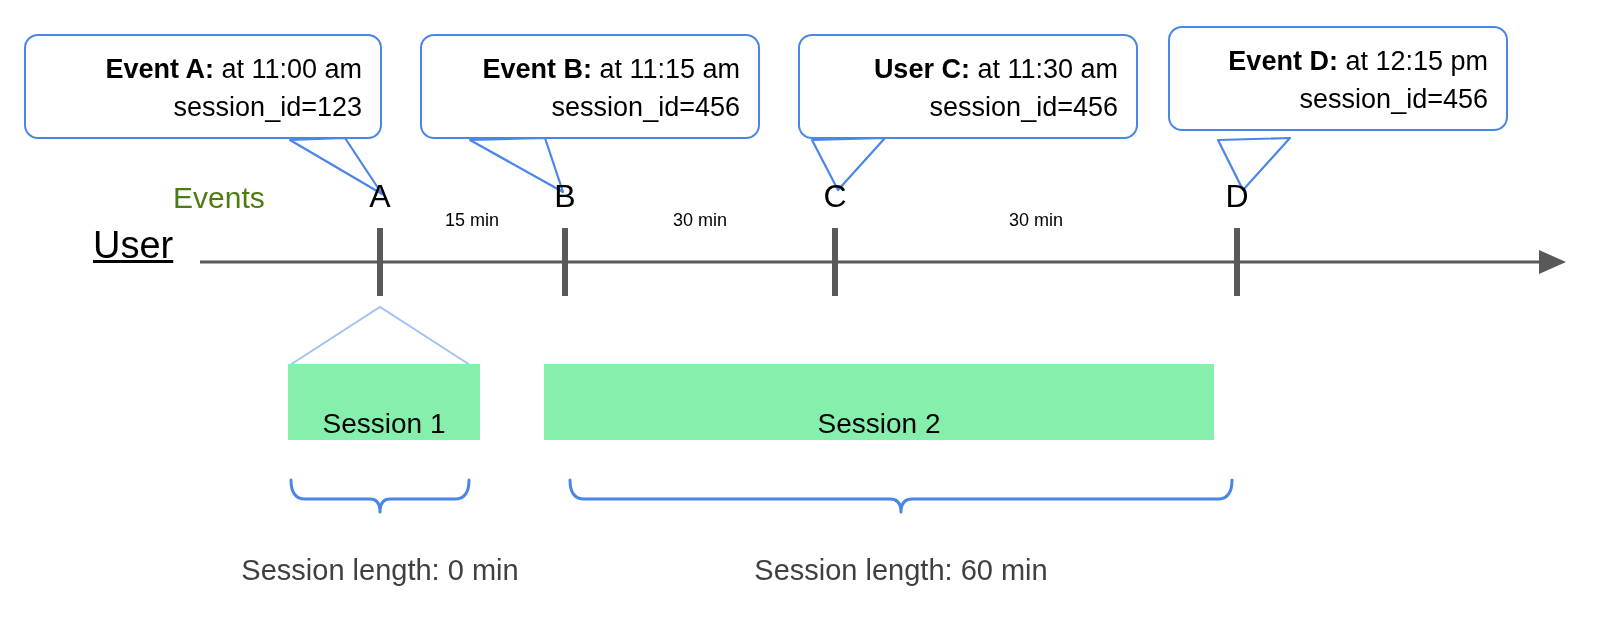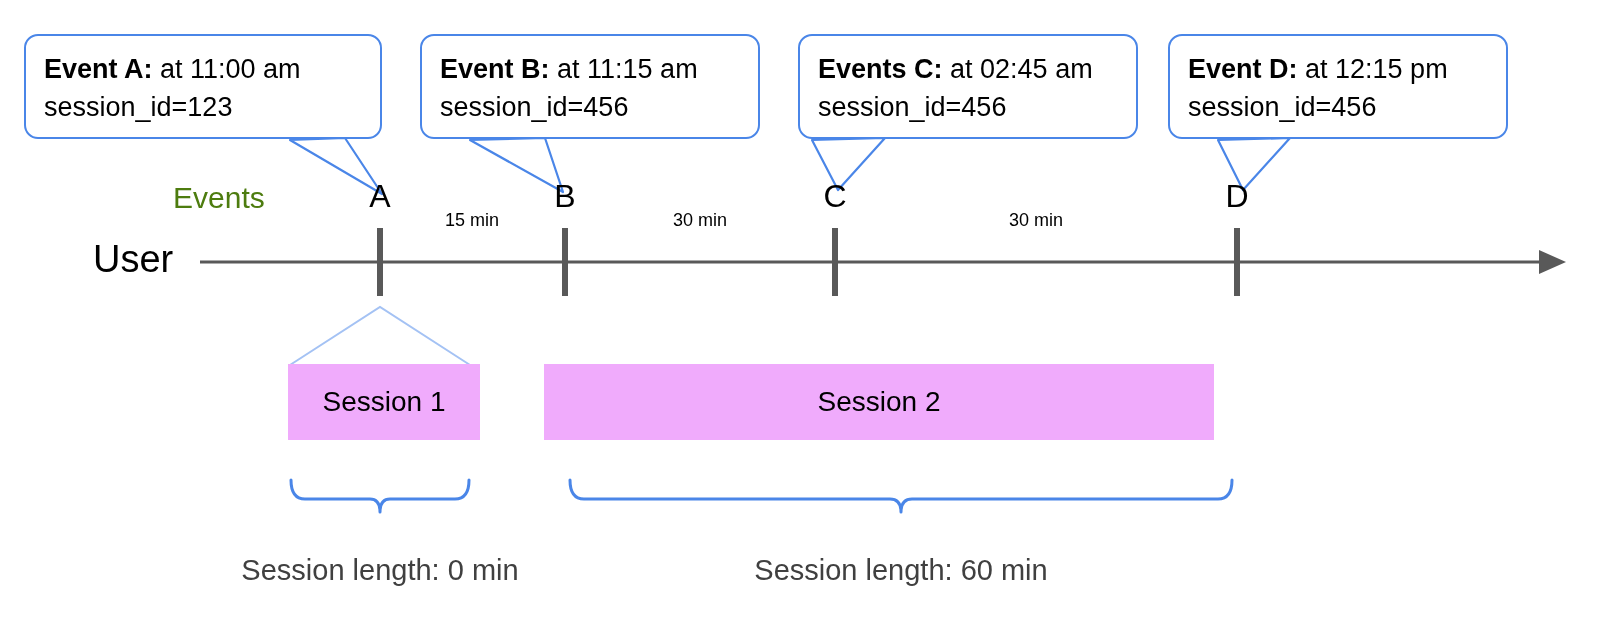--- a/index.html
+++ b/index.html
@@ -33,20 +33,21 @@
     position: absolute;
     box-sizing: border-box;
     border: 2px solid #4a86e8;
     border-radius: 14px;
     background: #ffffff;
     padding: 14px 18px 10px 18px;
     font-size: 27px;
     line-height: 1.42;
     color: #000000;
     white-space: nowrap;
+    text-align: right;
   }
   .callout .ev-title {
     font-weight: bold;
   }
   .callout .ev-line2 {
     display: block;
   }
 
   
   .lane-label-events {
@@ -72,23 +73,23 @@
     position: absolute;
     font-size: 18px;
     color: #000;
     text-align: center;
     white-space: nowrap;
   }
 
   
   .session-box {
     position: absolute;
-    background: #f0abfc;
+    background: #86efac;
     display: flex;
-    align-items: center;
+    align-items: flex-end;
     justify-content: center;
     font-size: 28px;
     color: #000;
     white-space: nowrap;
   }
 
   
   .session-len {
     position: absolute;
     font-size: 29px;
@@ -151,32 +152,32 @@
     <span class="ev-title">Event A:</span><span> at 11:00 am</span>
     <span class="ev-line2">session_id=123</span>
   </div>
 
   <div class="callout" style="left:420px; top:34px; width:340px;">
     <span class="ev-title">Event B:</span><span> at 11:15 am</span>
     <span class="ev-line2">session_id=456</span>
   </div>
 
   <div class="callout" style="left:798px; top:34px; width:340px;">
-    <span class="ev-title">Events C:</span><span> at 02:45 am</span>
+    <span class="ev-title">User C:</span><span> at 11:30 am</span>
     <span class="ev-line2">session_id=456</span>
   </div>
 
-  <div class="callout" style="left:1168px; top:34px; width:340px;">
+  <div class="callout" style="left:1168px; top:26px; width:340px;">
     <span class="ev-title">Event D:</span><span> at 12:15 pm</span>
     <span class="ev-line2">session_id=456</span>
   </div>
 
   <div class="lane-label-events" style="left:173px; top:181px;">Events</div>
 
-  <div class="lane-label-user" style="left:93px; top:238px;">User</div>
+  <div class="lane-label-user" style="left:93px; top:224px;text-decoration:underline;">User</div>
 
   <div class="tick-letter" style="left:355px; top:178px; width:50px;">A</div>
   <div class="tick-letter" style="left:540px; top:178px; width:50px;">B</div>
   <div class="tick-letter" style="left:810px; top:178px; width:50px;">C</div>
   <div class="tick-letter" style="left:1212px; top:178px; width:50px;">D</div>
 
   <div class="gap-label" style="left:412px; top:210px; width:120px;">15 min</div>
   <div class="gap-label" style="left:640px; top:210px; width:120px;">30 min</div>
   <div class="gap-label" style="left:976px; top:210px; width:120px;">30 min</div>
 

